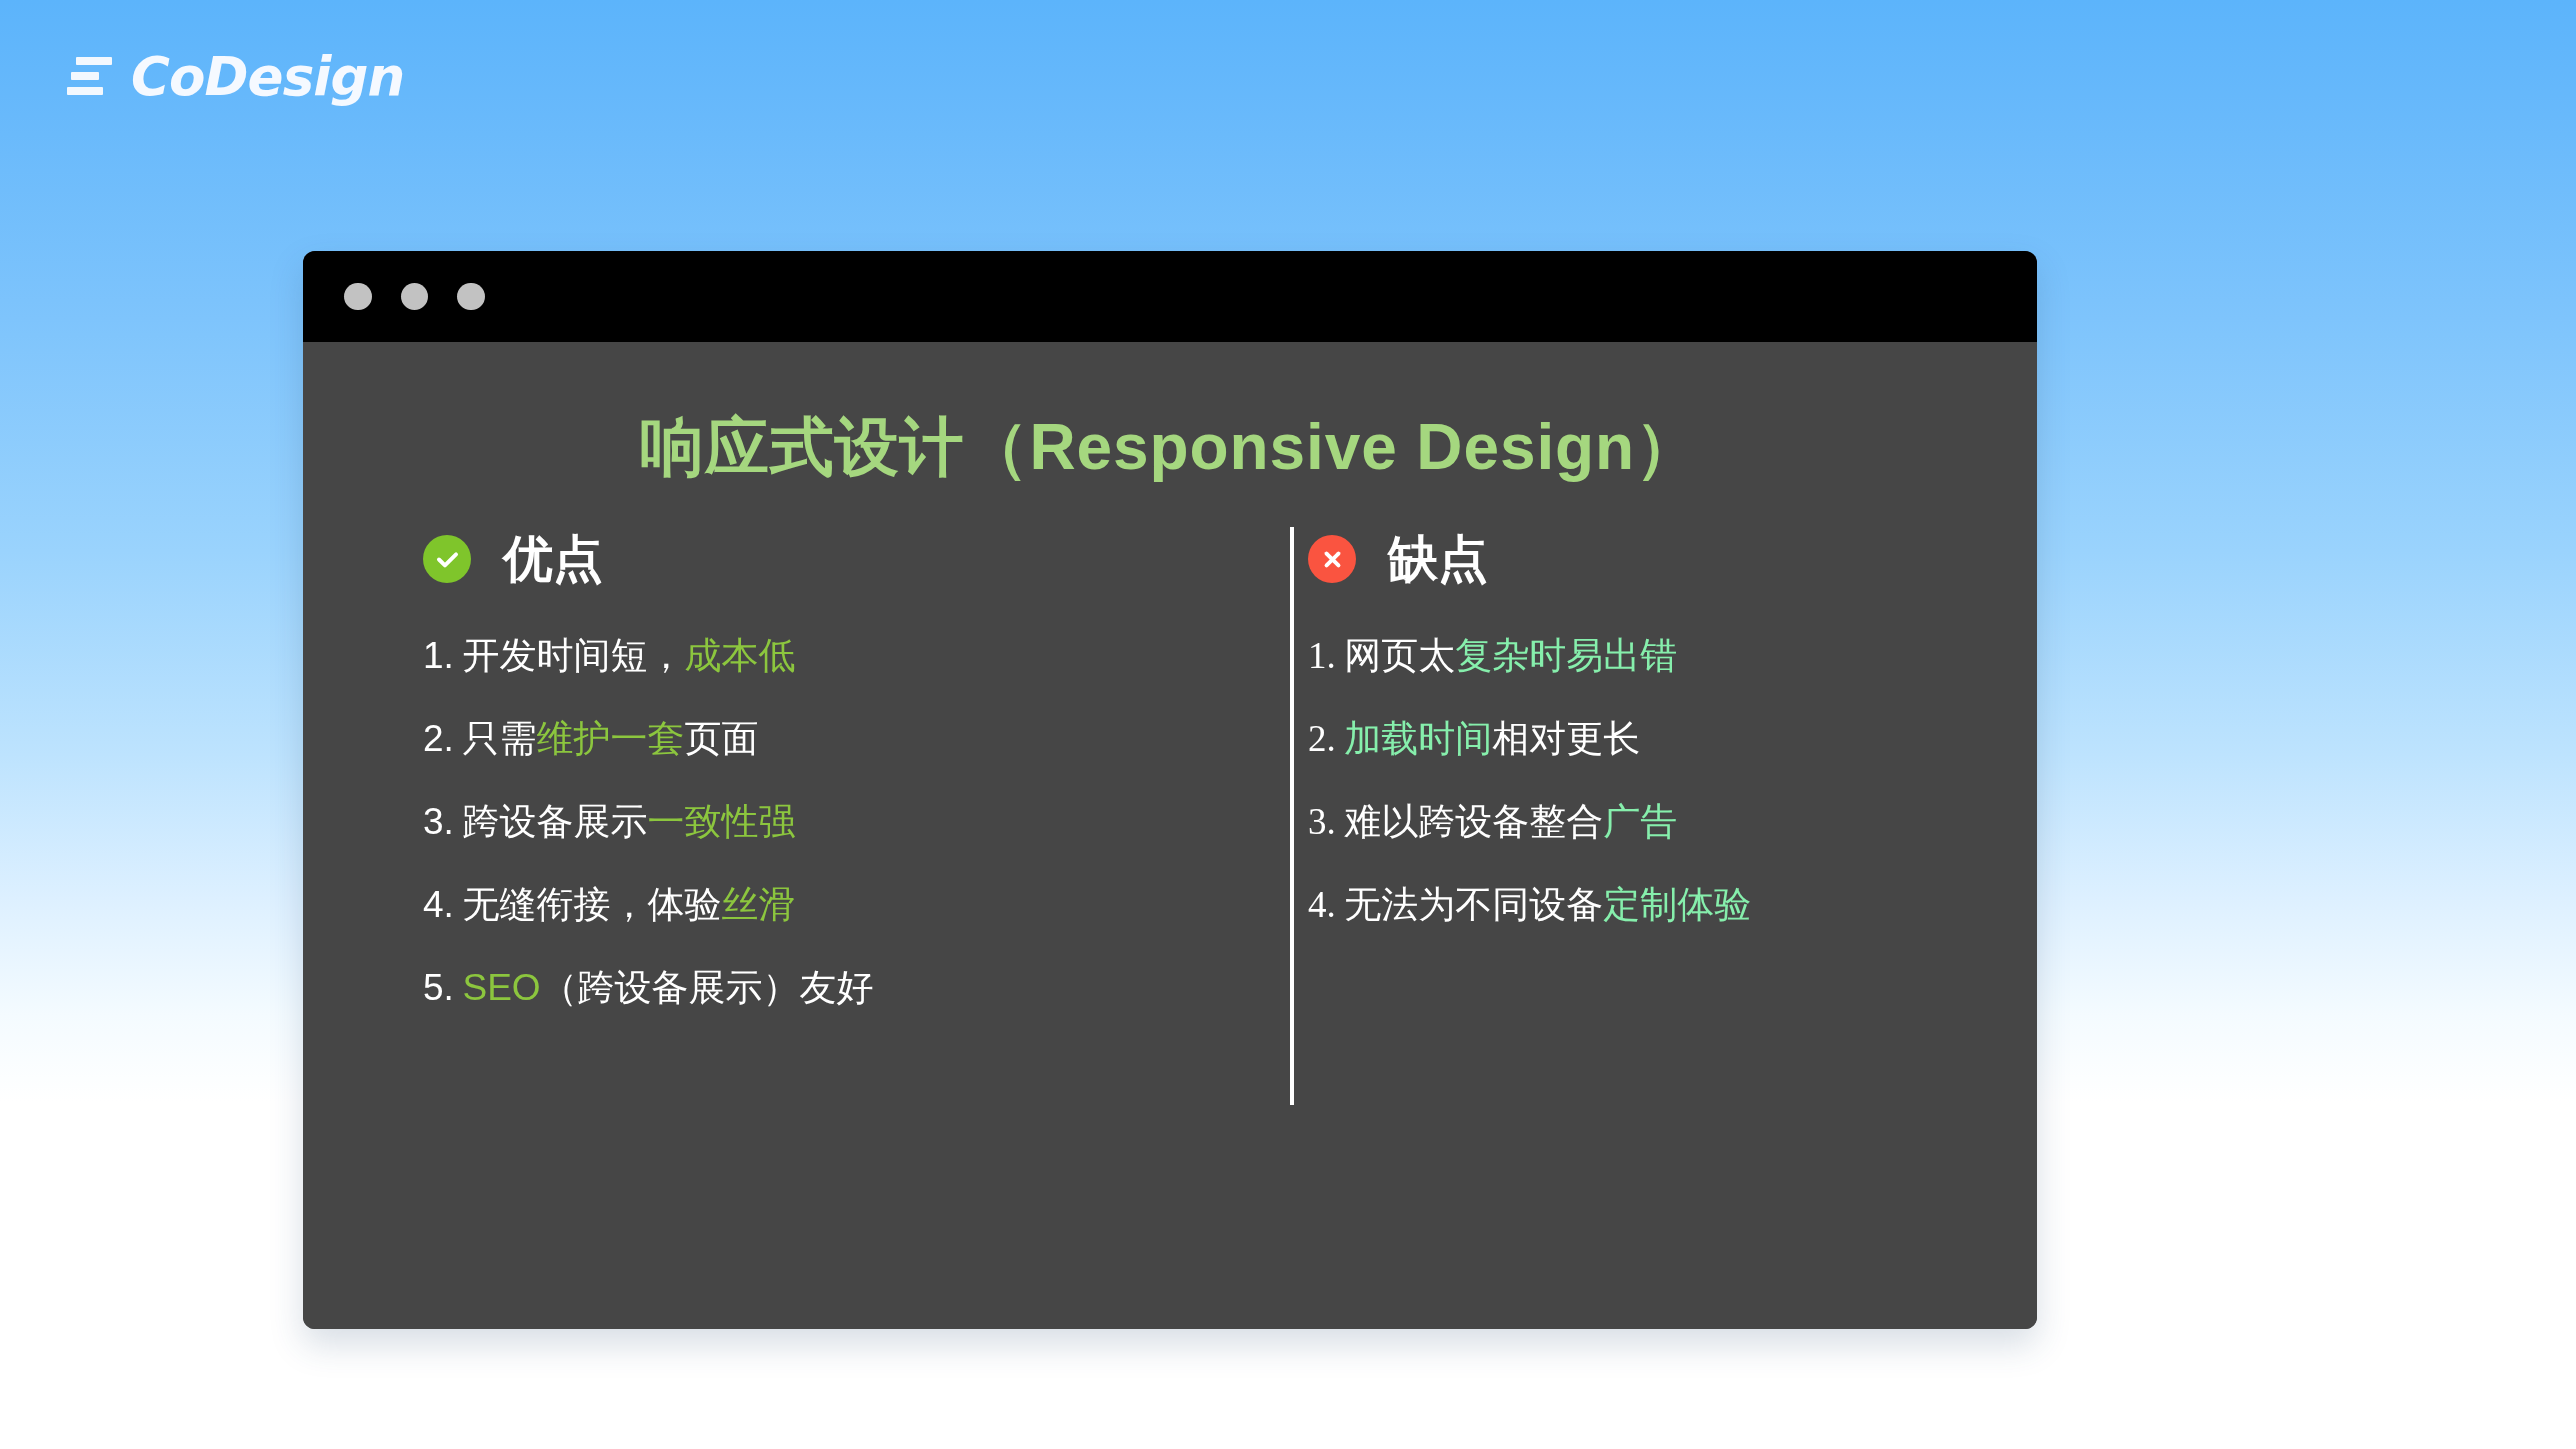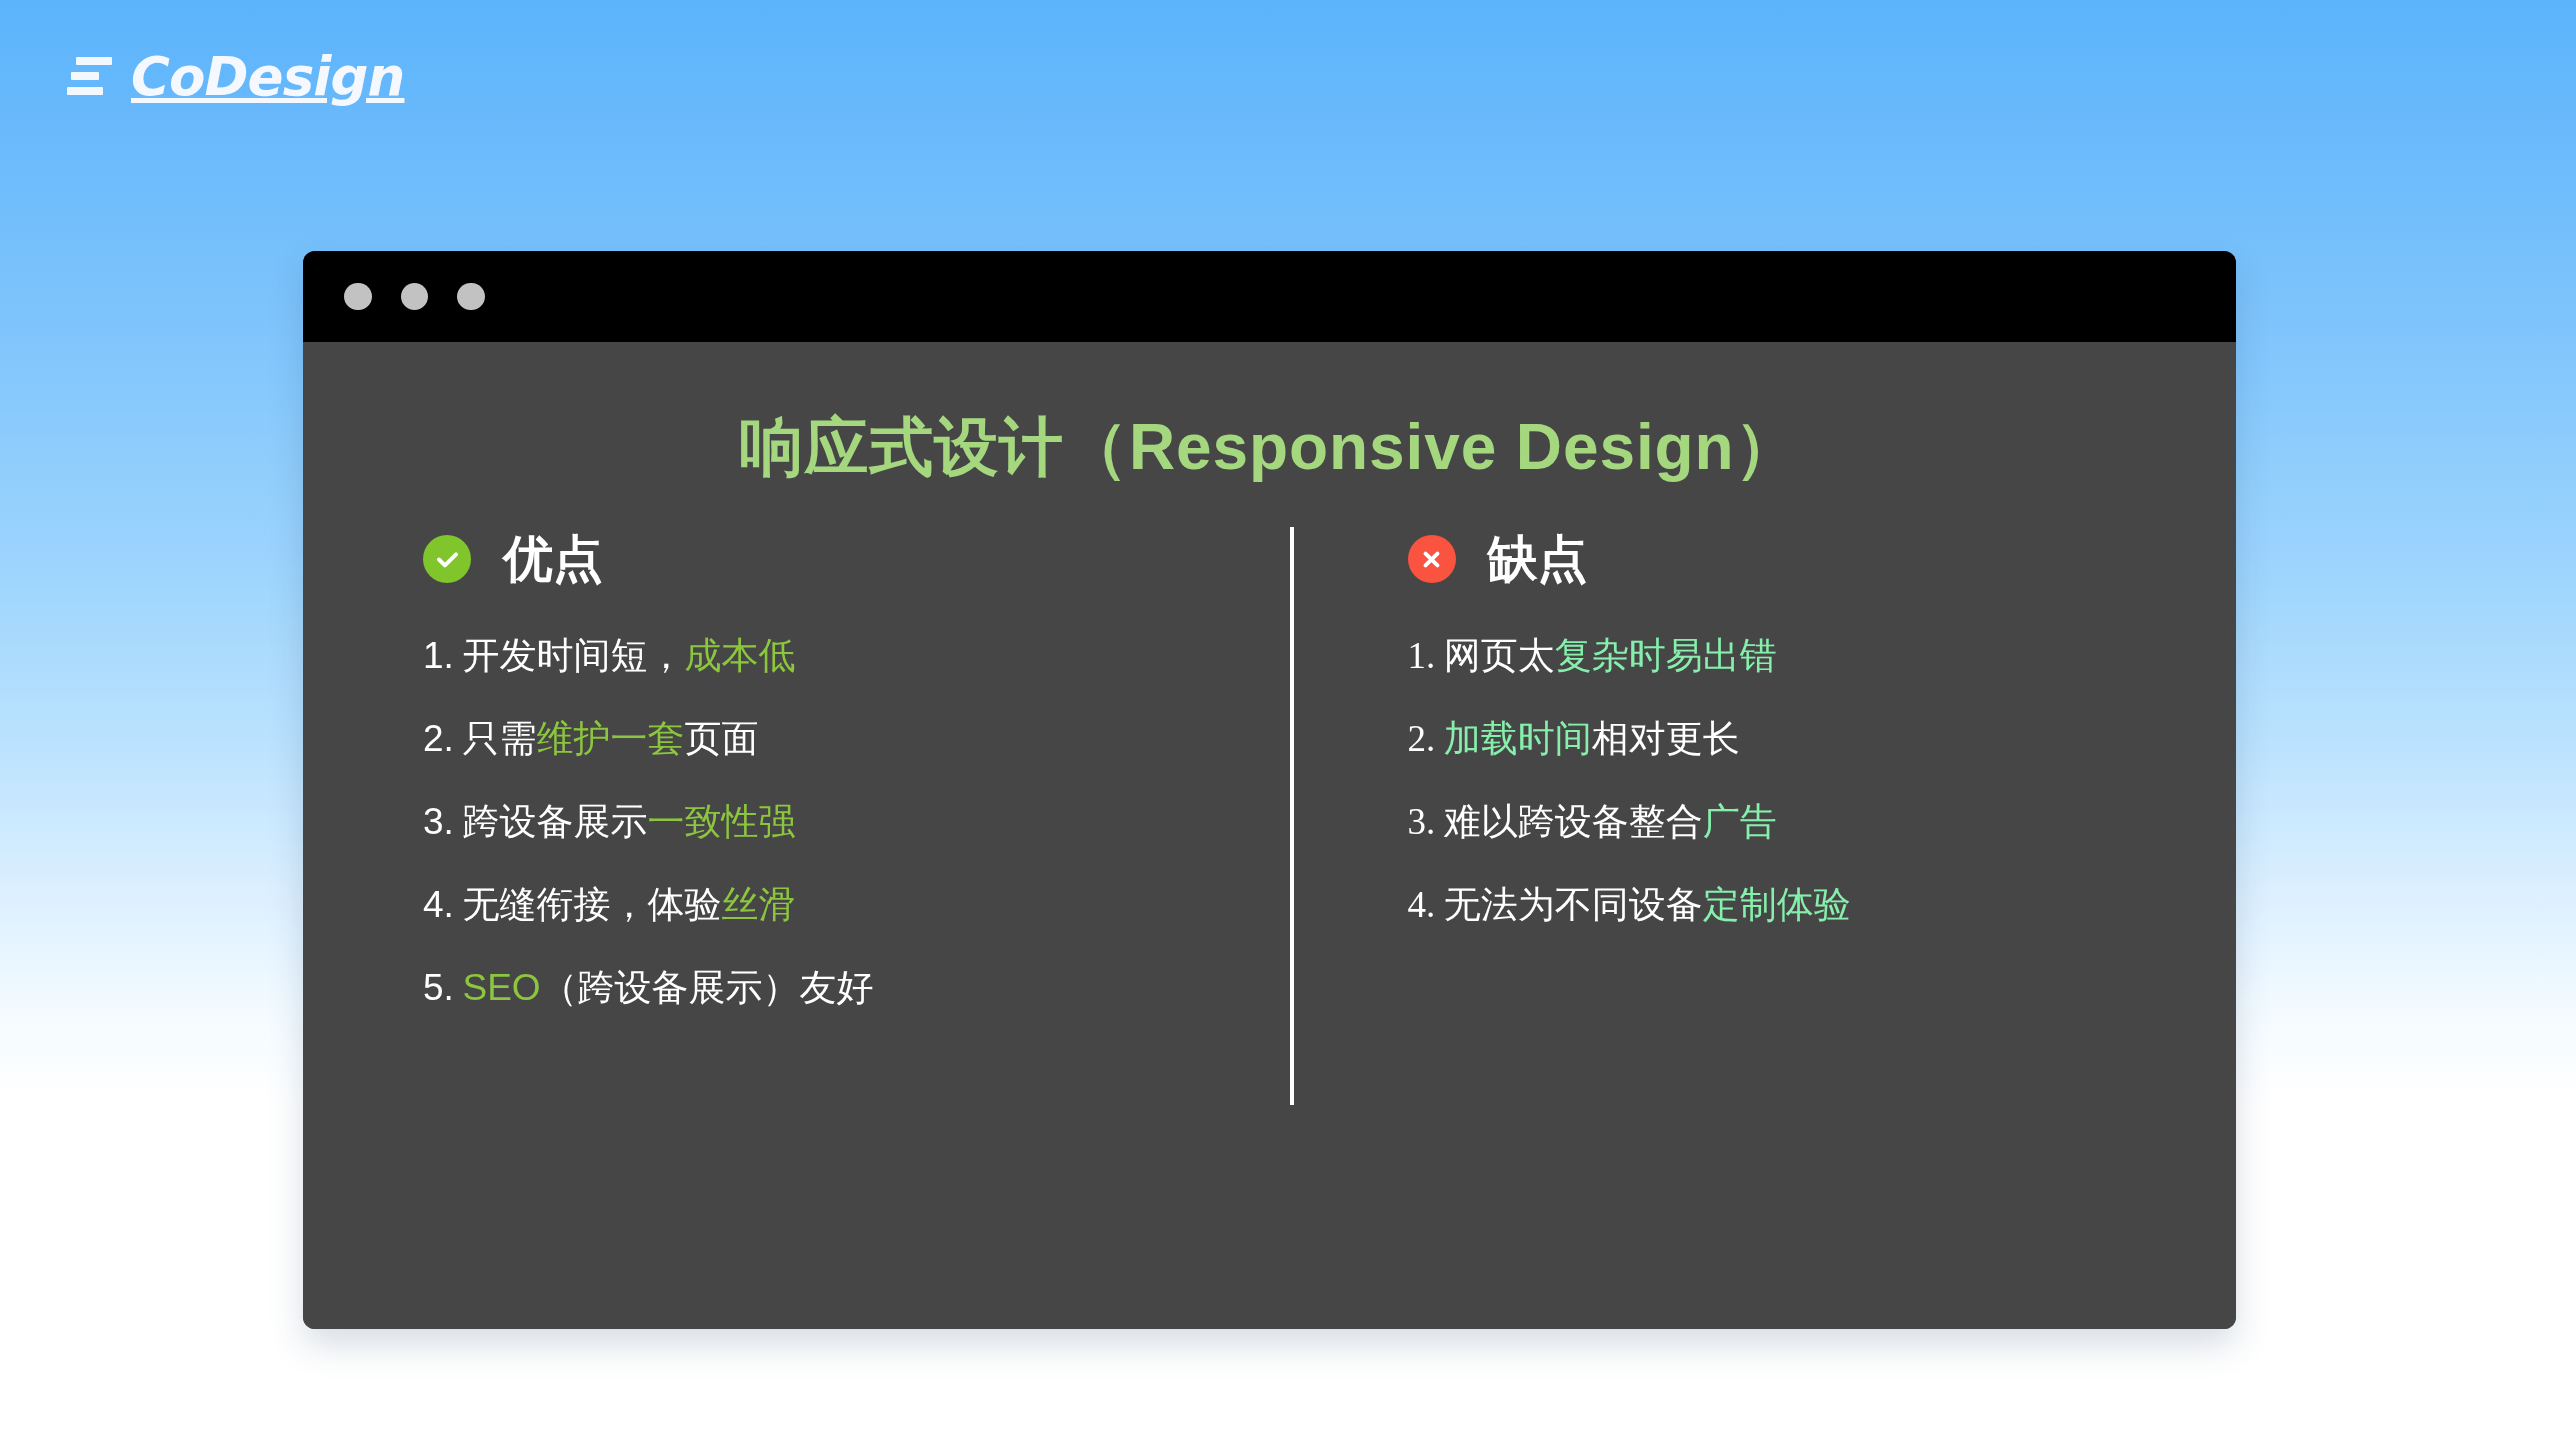--- a/index.html
+++ b/index.html
@@ -30,27 +30,26 @@
   .brand-mark i {
     position:absolute; left:0; background:#f3f8fe; display:block; border-radius:0.9px;
   }
   .brand-mark i.b1 { top:3.4px;  left:8.6px; width:36px; height:8.6px; }
   .brand-mark i.b2 { top:18px; left:4.3px;  width:27.5px; height:8.6px; }
   .brand-mark i.b3 { top:33px; left:0px;  width:36px; height:8.6px; }
   .brand-name {
     font-size:53px; font-weight:bold; font-style:italic;
     color:#f5f9ff; letter-spacing:-0.9px; line-height:1;
     font-family:"DejaVu Sans", sans-serif;
-    text-decoration:underline;
   }
 
   
   .window {
     position:absolute; left:303px; top:251px;
-    width:1933px; height:1078px;
+    width:1734px; height:1078px;
     border-radius:12px;
     box-shadow:0 15.5px 34px rgba(40,70,110,0.18);
     overflow:hidden;
     background:#464646;
   }
   .titlebar {
     height:91px; background:#000000;
     display:flex; align-items:center; padding-left:41px; gap:29px;
   }
   .dot { width:27.5px; height:27.5px; border-radius:50%; background:#c2c2c2; }

